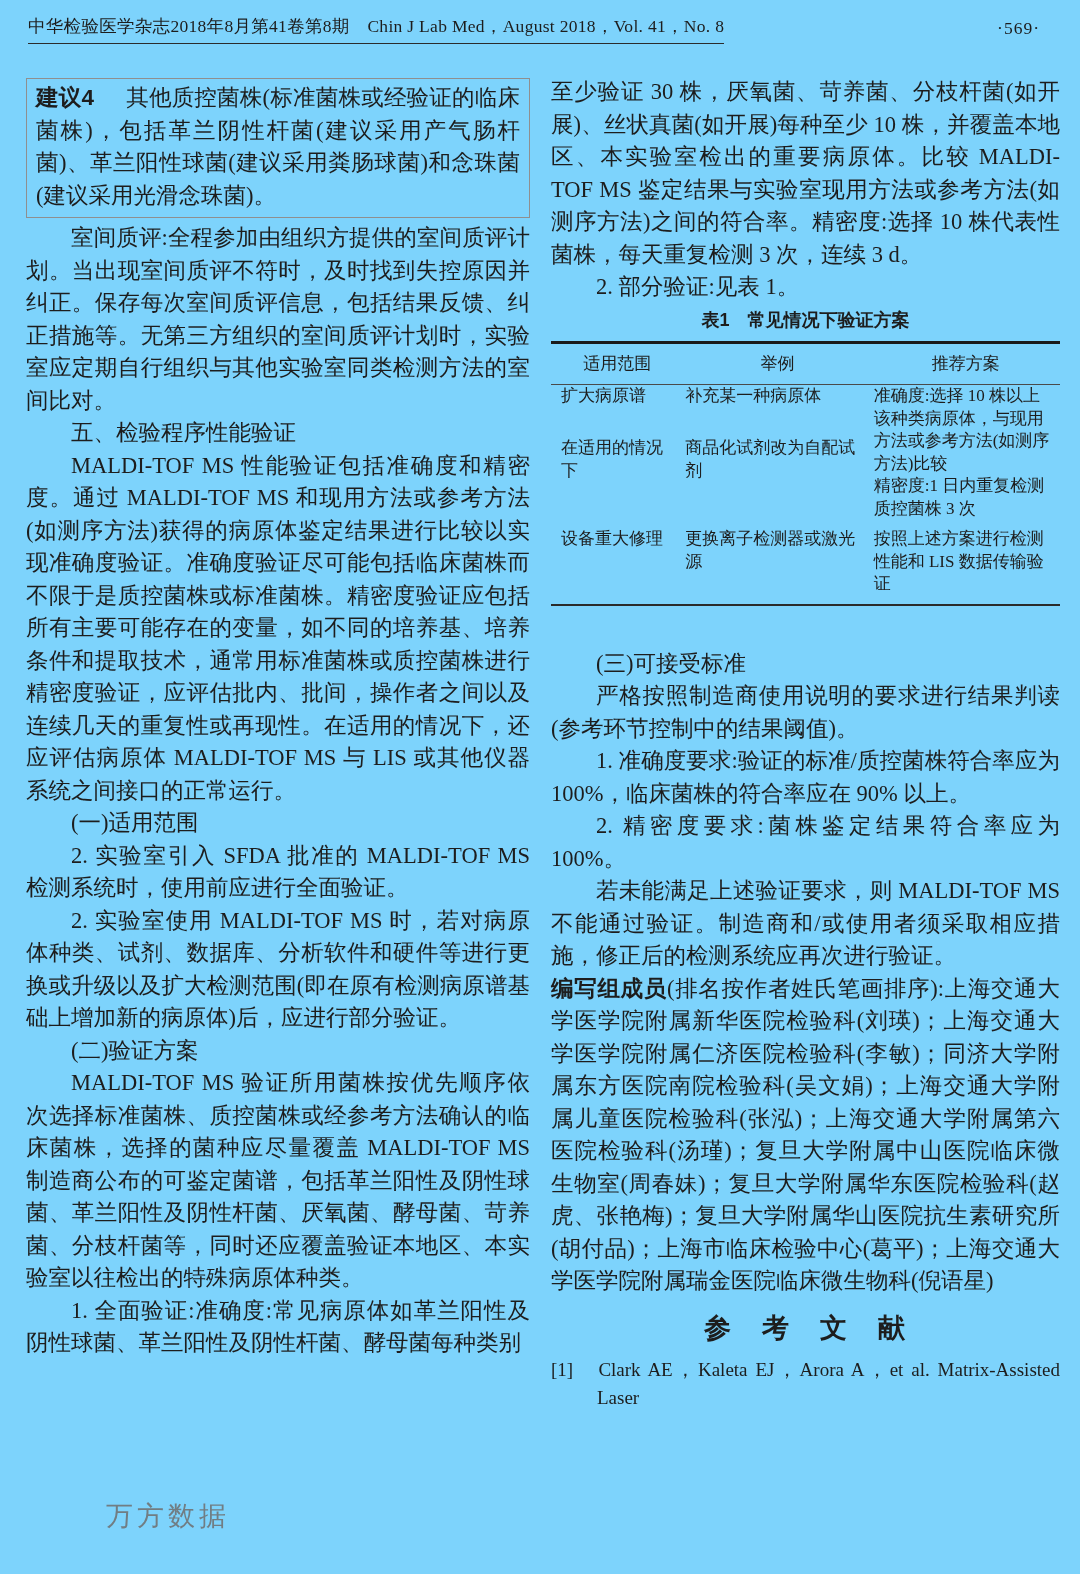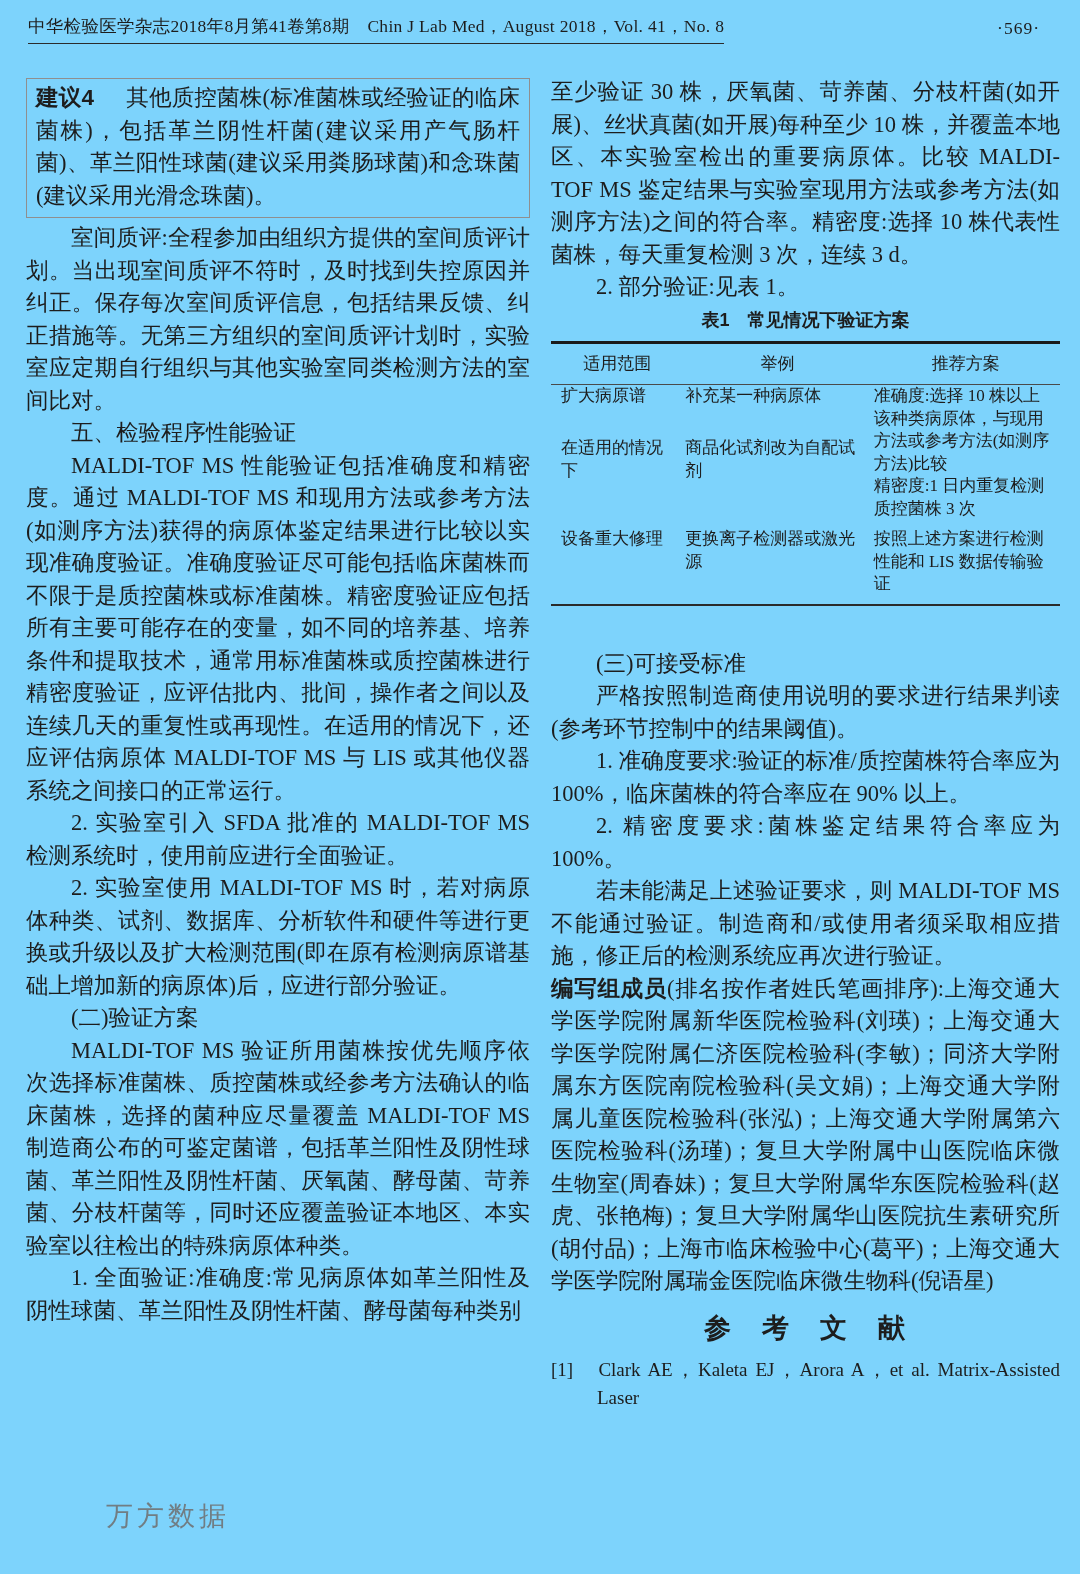--- a/index.html
+++ b/index.html
@@ -68,20 +68,21 @@
     <div class="recbox">
       <span class="reclabel">建议4</span><span>其他质控菌株(标准菌株或经验证的临床菌株)，包括革兰阴性杆菌(建议采用产气肠杆菌)、革兰阳性球菌(建议采用粪肠球菌)和念珠菌(建议采用光滑念珠菌)。</span>
     </div>
 
     <p class="indent">室间质评:全程参加由组织方提供的室间质评计划。当出现室间质评不符时，及时找到失控原因并纠正。保存每次室间质评信息，包括结果反馈、纠正措施等。无第三方组织的室间质评计划时，实验室应定期自行组织与其他实验室同类检测方法的室间比对。</p>
 
     <p class="indent">五、检验程序性能验证</p>
 
     <p class="indent">MALDI-TOF MS 性能验证包括准确度和精密度。通过 MALDI-TOF MS 和现用方法或参考方法(如测序方法)获得的病原体鉴定结果进行比较以实现准确度验证。准确度验证尽可能包括临床菌株而不限于是质控菌株或标准菌株。精密度验证应包括所有主要可能存在的变量，如不同的培养基、培养条件和提取技术，通常用标准菌株或质控菌株进行精密度验证，应评估批内、批间，操作者之间以及连续几天的重复性或再现性。在适用的情况下，还应评估病原体 MALDI-TOF MS 与 LIS 或其他仪器系统之间接口的正常运行。</p>
 
+    <p class="indent">(一)适用范围</p>
 
     <p class="indent">2. 实验室引入 SFDA 批准的 MALDI-TOF MS 检测系统时，使用前应进行全面验证。</p>
 
     <p class="indent">2. 实验室使用 MALDI-TOF MS 时，若对病原体种类、试剂、数据库、分析软件和硬件等进行更换或升级以及扩大检测范围(即在原有检测病原谱基础上增加新的病原体)后，应进行部分验证。</p>
 
 
     <p class="indent">(二)验证方案</p>
 
     <p class="indent">MALDI-TOF MS 验证所用菌株按优先顺序依次选择标准菌株、质控菌株或经参考方法确认的临床菌株，选择的菌种应尽量覆盖 MALDI-TOF MS 制造商公布的可鉴定菌谱，包括革兰阳性及阴性球菌、革兰阳性及阴性杆菌、厌氧菌、酵母菌、苛养菌、分枝杆菌等，同时还应覆盖验证本地区、本实验室以往检出的特殊病原体种类。</p>
 

